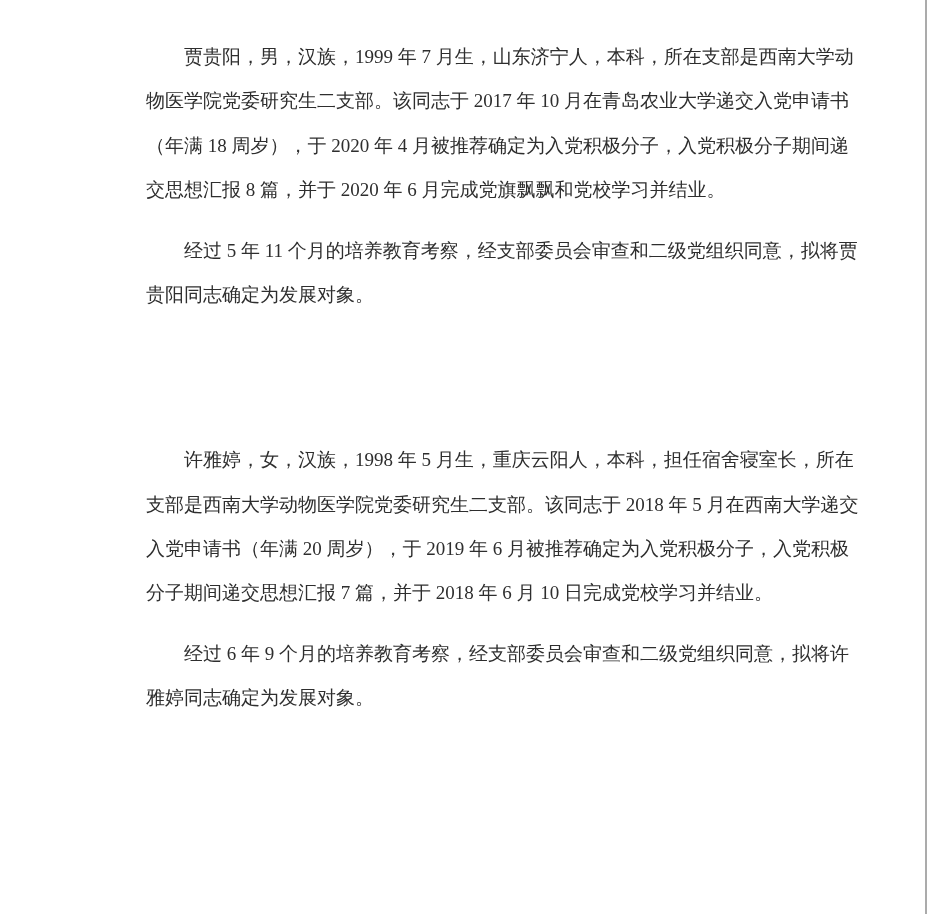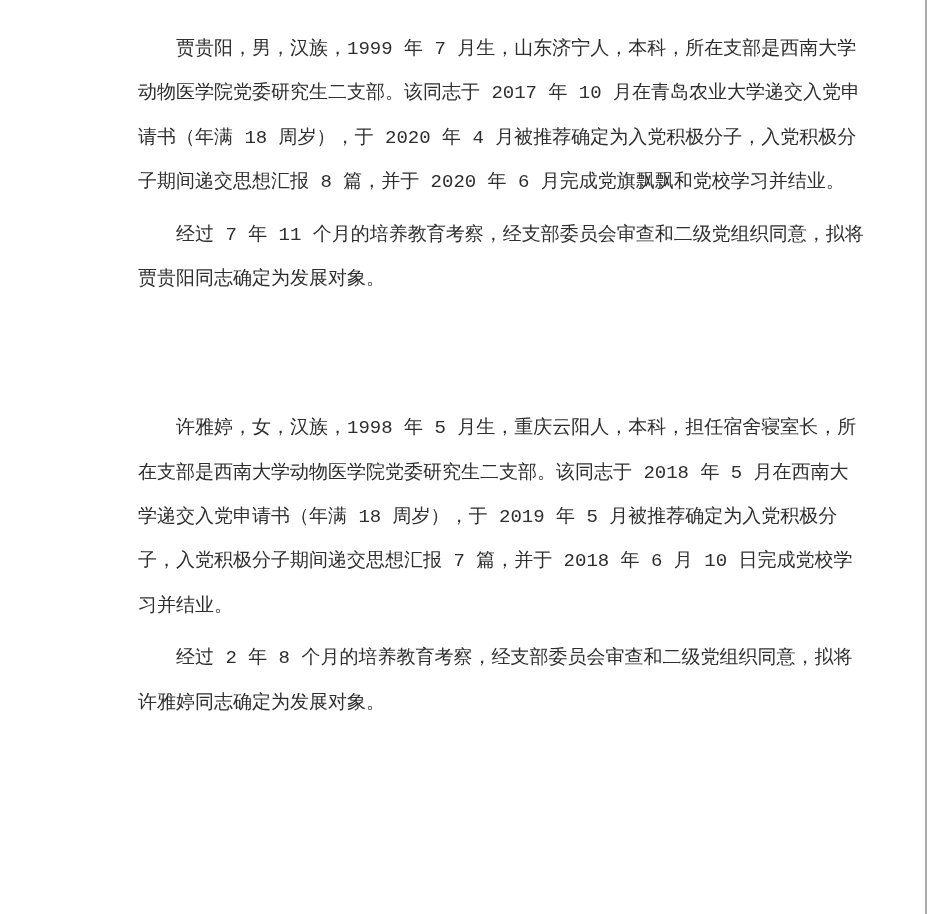--- a/index.html
+++ b/index.html
@@ -24,42 +24,41 @@
     left: 130px;
     top: 19px;
     width: 745px;
     font-size: 19px;
     line-height: 44.4px;
     color: var(--text-color, #2e2e2e);
     text-align: left;
     word-break: break-all;
   }
   .content p {
-    margin: 8px;
+    margin: 16px;
     text-indent: 2em;
-    font-family: Liberation Mono, monospace;
   }
   .blank-line {
     height: 44.4px;
   }
   .page-edge {
     position: absolute;
     top: 0;
     right: 1px;
     width: 2px;
     height: 914px;
     background: var(--edge-color, #ababab);
   }
 </style>
 </head>
 <body>
 
 <div class="page">
   <div class="content">
     <p>贾贵阳，男，汉族，1999 年 7 月生，山东济宁人，本科，所在支部是西南大学动物医学院党委研究生二支部。该同志于 2017 年 10 月在青岛农业大学递交入党申请书（年满 18 周岁），于 2020 年 4 月被推荐确定为入党积极分子，入党积极分子期间递交思想汇报 8 篇，并于 2020 年 6 月完成党旗飘飘和党校学习并结业。</p>
-    <p>经过 7 年 11 个月的培养教育考察，经支部委员会审查和二级党组织同意，拟将贾贵阳同志确定为发展对象。</p>
+    <p>经过 5 年 11 个月的培养教育考察，经支部委员会审查和二级党组织同意，拟将贾贵阳同志确定为发展对象。</p>
     <div class="blank-line"></div>
     <div class="blank-line"></div>
-    <p>许雅婷，女，汉族，1998 年 5 月生，重庆云阳人，本科，担任宿舍寝室长，所在支部是西南大学动物医学院党委研究生二支部。该同志于 2018 年 5 月在西南大学递交入党申请书（年满 18 周岁），于 2019 年 5 月被推荐确定为入党积极分子，入党积极分子期间递交思想汇报 7 篇，并于 2018 年 6 月 10 日完成党校学习并结业。</p>
-    <p>经过 2 年 8 个月的培养教育考察，经支部委员会审查和二级党组织同意，拟将许雅婷同志确定为发展对象。</p>
+    <p>许雅婷，女，汉族，1998 年 5 月生，重庆云阳人，本科，担任宿舍寝室长，所在支部是西南大学动物医学院党委研究生二支部。该同志于 2018 年 5 月在西南大学递交入党申请书（年满 20 周岁），于 2019 年 6 月被推荐确定为入党积极分子，入党积极分子期间递交思想汇报 7 篇，并于 2018 年 6 月 10 日完成党校学习并结业。</p>
+    <p>经过 6 年 9 个月的培养教育考察，经支部委员会审查和二级党组织同意，拟将许雅婷同志确定为发展对象。</p>
   </div>
   <div class="page-edge"></div>
 </div>
 
 </body></html>

